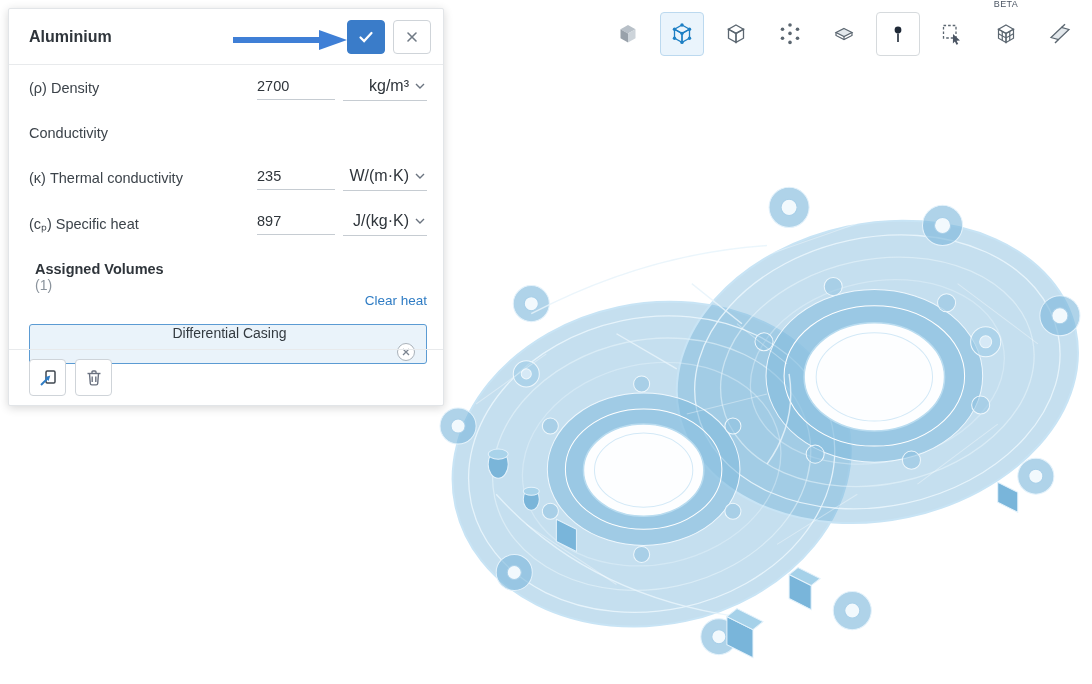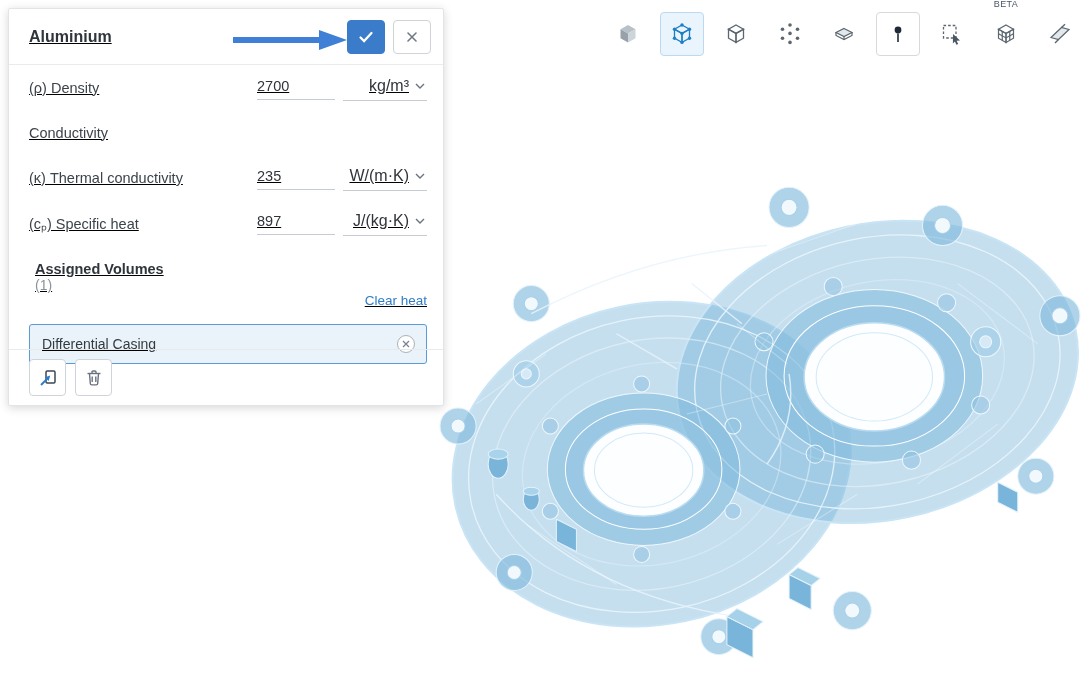--- a/index.html
+++ b/index.html
@@ -15,21 +15,21 @@
   .toolbar { position:absolute; top:12px; right:10px; display:flex; gap:10px; z-index:5; }
   .tool-btn { width:44px; height:44px; display:flex; align-items:center; justify-content:center;
     background:transparent; border:1px solid transparent; border-radius:4px; position:relative; cursor:pointer; }
   .tool-btn.selected { background:#eaf4fc; border-color:#bcd9ef; }
   .tool-btn.outlined { background:#fff; border-color:#d6dadd; }
   .beta-tag { position:absolute; top:-4px; left:50%; transform:translate(-50%,-100%);
     font-size:9px; color:#4b5563; letter-spacing:.4px; }
 
   
   .panel { position:absolute; left:8px; top:8px; width:436px; height:398px; background:#fff;
-    border:1px solid #e2e5e8; border-radius:2px; box-shadow:0 2px 10px rgba(0,0,0,.16); z-index:10;text-decoration:underline; }
+    border:1px solid #e2e5e8; border-radius:2px; box-shadow:0 2px 10px rgba(0,0,0,.16); z-index:10; }
   .panel-header { height:56px; display:flex; align-items:center; padding:0 12px 0 20px;
     border-bottom:1px solid #e8eaec; position:relative; }
   .panel-title { flex:1; font-size:16px; font-weight:700; color:#2f353b; }
   .btn-confirm { width:38px; height:34px; background:#3a7cc9; border:1px solid #3a7cc9; border-radius:4px;
     display:flex; align-items:center; justify-content:center; margin-right:8px; cursor:pointer; }
   .btn-cancel { width:38px; height:34px; background:#fff; border:1px solid #cfd4d9; border-radius:4px;
     display:flex; align-items:center; justify-content:center; cursor:pointer; }
   .annotation-arrow { position:absolute; left:222px; top:19px; pointer-events:none; }
 
   .prop-row { height:45px; display:flex; align-items:center; padding:0 16px 0 20px;justify-content:center; }
@@ -40,21 +40,21 @@
     gap:6px; border-bottom:1px solid #c6ccd2; padding:2px 2px 5px; font-size:16px; color:#2f353b; cursor:pointer; }
   .wide-select { width:170px; display:flex; align-items:center; justify-content:space-between;
     border-bottom:1px solid #c6ccd2; padding:2px 2px 5px; font-size:14.5px; color:#2f353b; cursor:pointer; }
 
   .assigned-row { display:flex; align-items:baseline; padding:16px 16px 6px 20px;flex-direction:column; }
   .assigned-label { font-weight:700; font-size:14.5px; color:#2f353b; }
   .assigned-count { color:#8a939c; margin-left:6px; font-size:14px; }
   .clear-link { margin-left:auto; color:#2f7cc4; font-size:13.5px; cursor:pointer; text-decoration:none; }
 
   .chip { margin:10px 16px 0 20px; height:40px; background:#eaf3fa; border:1px solid #5b9bd3; border-radius:3px;
-    display:flex; align-items:center; padding:0 9px 0 12px; font-size:14px; color:#333a40; }
+    display:flex; align-items:center; padding:0 9px 0 12px; font-size:14px; color:#333a40;flex-direction:column; }
   .chip-remove { margin-left:auto; width:22px; height:22px; border:none; background:transparent;
     display:flex; align-items:center; justify-content:center; cursor:pointer; padding:0; }
 
   .panel-footer { position:absolute; left:0; right:0; bottom:0; height:56px; border-top:1px solid #e8eaec;
     display:flex; align-items:center; gap:9px; padding:0 20px; }
   .icon-btn { width:37px; height:37px; border:1px solid #cfd4d9; border-radius:4px; background:#fff;
     display:flex; align-items:center; justify-content:center; cursor:pointer; }
 </style>
 </head>
 <body>

